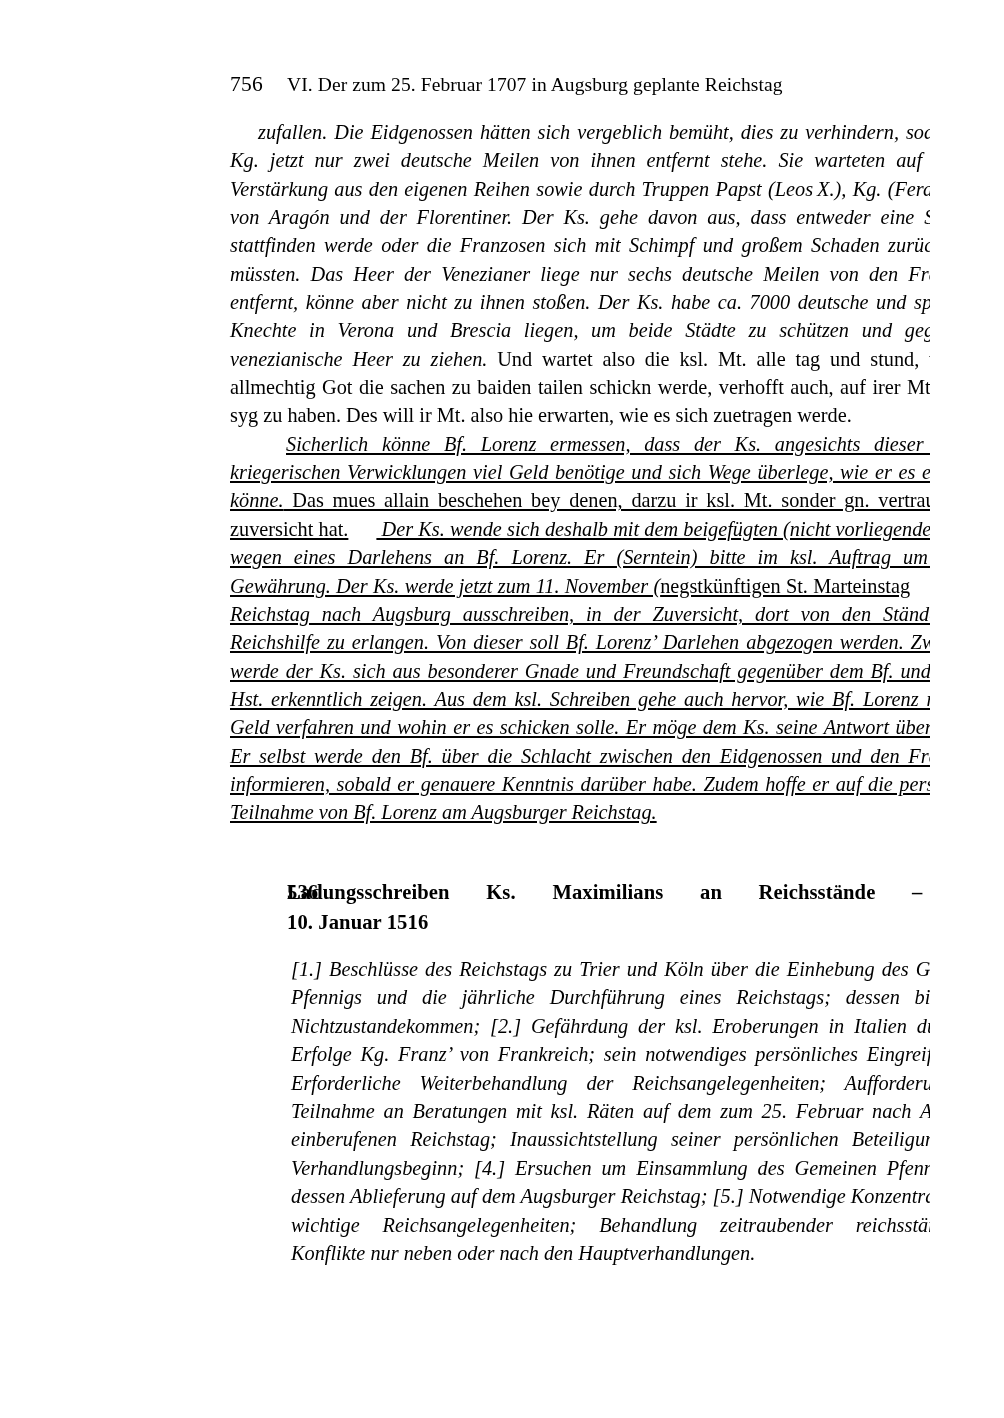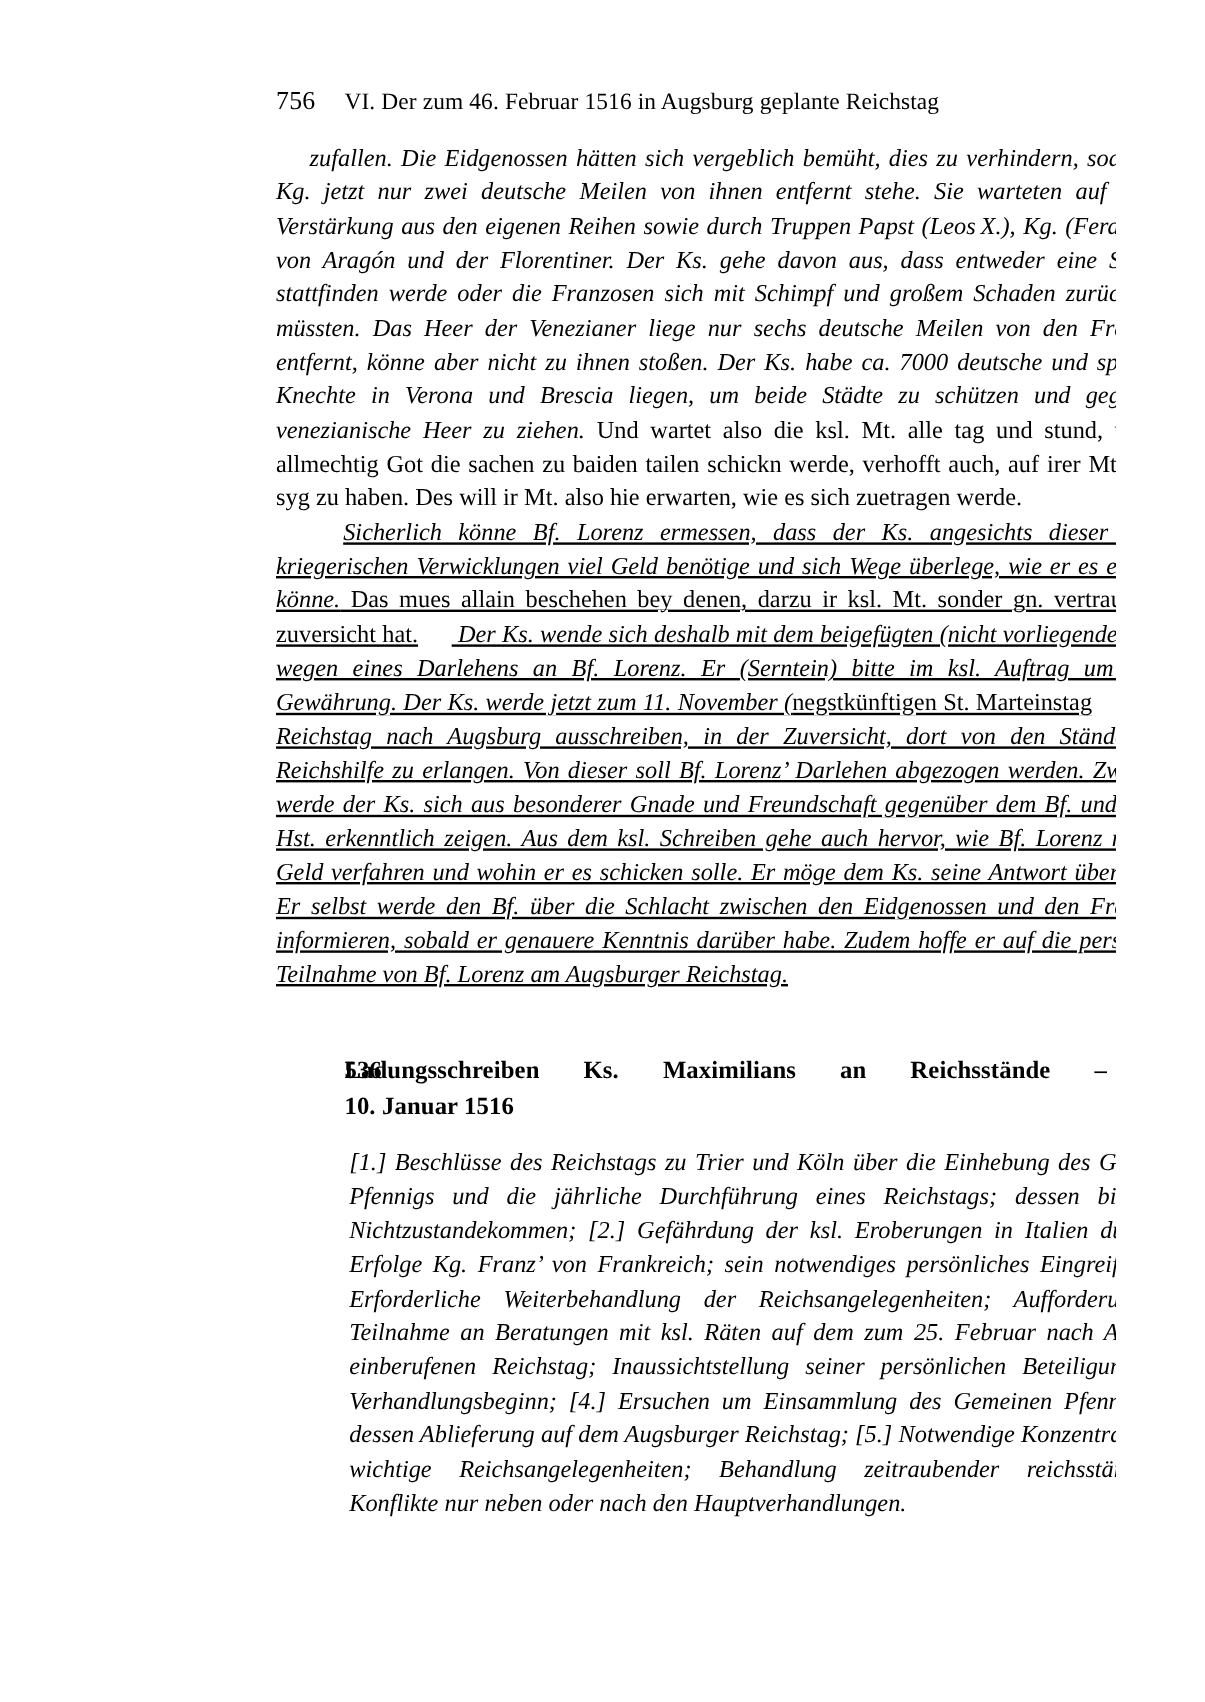--- a/index.html
+++ b/index.html
@@ -126,21 +126,21 @@
     margin: 4px;
   }
 </style>
 </head>
 <body>
 
 <div class="page">
 
   <div class="running-head">
     <span class="folio">756</span>
-    <span class="head-title">VI. Der zum 46. Februar 1516 in Augsburg geplante Reichstag</span>
+    <span class="head-title">VI. Der zum 25. Februar 1707 in Augsburg geplante Reichstag</span>
   </div>
 
   <div class="textblock">
 
     <p class="body"><span class="ital">zufallen. Die Eidgenossen hätten sich vergeblich bemüht, dies zu verhindern, sodass der Kg. jetzt nur zwei deutsche Meilen von ihnen entfernt stehe. Sie warteten auf baldige Verstärkung aus den eigenen Reihen sowie durch Truppen Papst (Leos X.), Kg. (Ferdinands) von Aragón und der Florentiner. Der Ks. gehe davon aus, dass entweder eine Schlacht stattfinden werde oder die Franzosen sich mit Schimpf und großem Schaden zurückziehen müssten. Das Heer der Venezianer liege nur sechs deutsche Meilen von den Franzosen entfernt, könne aber nicht zu ihnen stoßen. Der Ks. habe ca. 7000 deutsche und spanische Knechte in Verona und Brescia liegen, um beide Städte zu schützen und gegen das venezianische Heer zu ziehen.</span><span class="rom"> Und wartet also die ksl. Mt. alle tag und stund, wie der allmechtig Got die sachen zu baiden tailen schickn werde, verhofft auch, auf irer Mt. seyten syg zu haben. Des will ir Mt. also hie erwarten, wie es sich zuetragen werde.</span></p>
 
     <p class="body indent"><span class="ital">Sicherlich könne Bf. Lorenz ermessen, dass der Ks. angesichts dieser großen kriegerischen Verwicklungen viel Geld benötige und sich Wege überlege, wie er es erlangen könne.</span><span class="rom"> Das mues allain beschehen bey denen, darzu ir ksl. Mt. sonder gn. vertrauen und zuversicht hat.</span><span class="ital"> Der Ks. wende sich deshalb mit dem beigefügten (nicht vorliegenden) Brief wegen eines Darlehens an Bf. Lorenz. Er (Serntein) bitte im ksl. Auftrag um dessen Gewährung. Der Ks. werde jetzt zum 11. November (</span><span class="rom">negstkünftigen St. Marteinstag</span><span class="ital">) einen Reichstag nach Augsburg ausschreiben, in der Zuversicht, dort von den Ständen eine Reichshilfe zu erlangen. Von dieser soll Bf. Lorenz’ Darlehen abgezogen werden. Zweifellos werde der Ks. sich aus besonderer Gnade und Freundschaft gegenüber dem Bf. und seinem Hst. erkenntlich zeigen. Aus dem ksl. Schreiben gehe auch hervor, wie Bf. Lorenz mit dem Geld verfahren und wohin er es schicken solle. Er möge dem Ks. seine Antwort übermitteln. Er selbst werde den Bf. über die Schlacht zwischen den Eidgenossen und den Franzosen informieren, sobald er genauere Kenntnis darüber habe. Zudem hoffe er auf die persönliche Teilnahme von Bf. Lorenz am Augsburger Reichstag.</span></p>
 
   </div>
 

